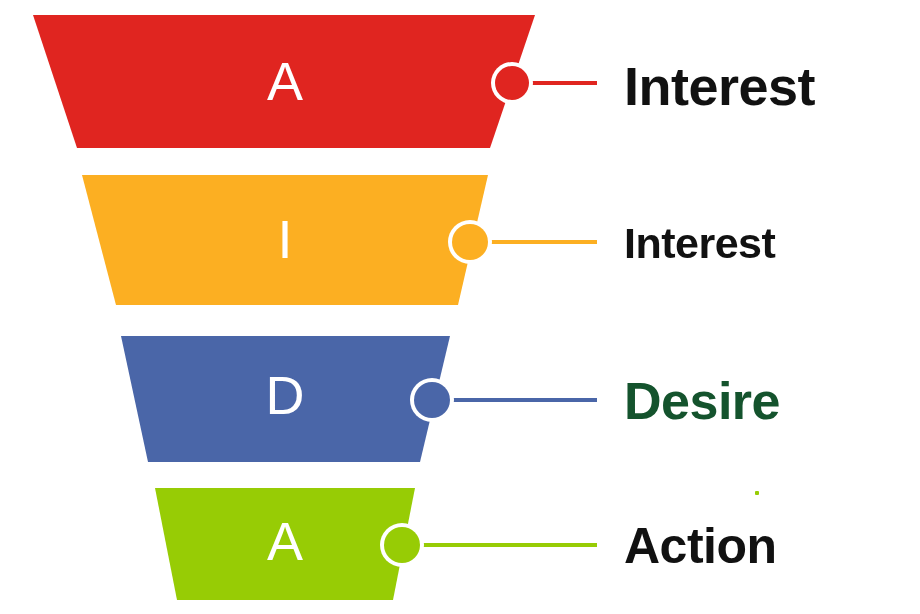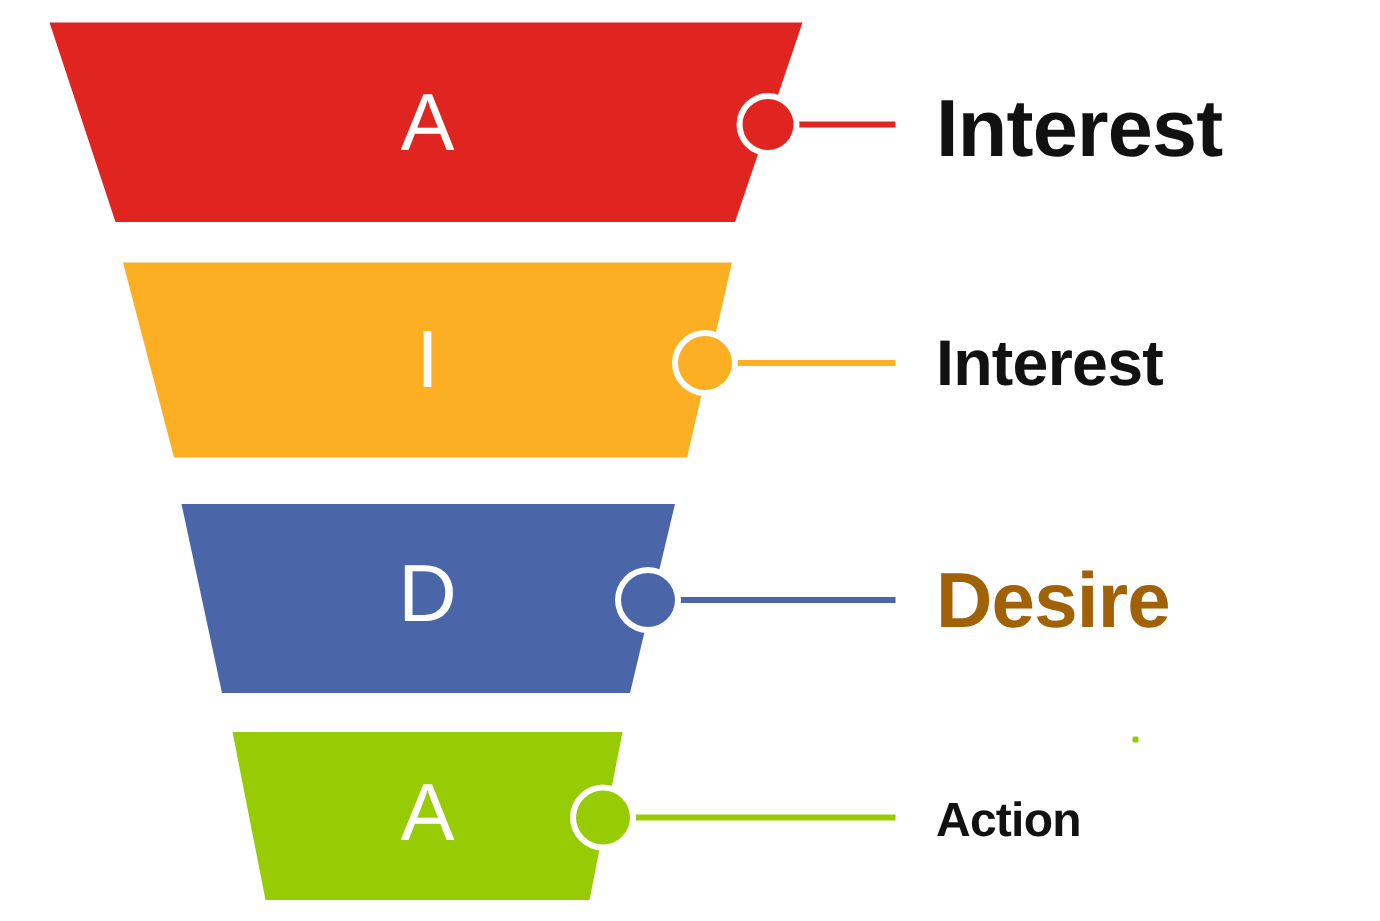--- a/index.html
+++ b/index.html
@@ -80,19 +80,19 @@
         <text x="285" y="86" class="stage-letter" font-size="54">A</text>
         <text x="285" y="244" class="stage-letter" font-size="54">I</text>
         <text x="285" y="400" class="stage-letter" font-size="54">D</text>
         <text x="285" y="546" class="stage-letter" font-size="54">A</text>
       </g>
   </svg>
 
   <div id="stage-labels">
       <div class="stage-label" style="left: 624px; top: 86px; font-size: 54px; color: rgb(17, 17, 17);">Interest</div>
       <div class="stage-label" style="left: 624px; top: 243px; font-size: 43px; color: rgb(17, 17, 17);">Interest</div>
-      <div class="stage-label" style="left: 624px; top: 401px; font-size: 52px; color: #a16207;">Desire</div>
-      <div class="stage-label" style="left: 624px; top: 546px; font-size: 32px; color: rgb(17, 17, 17);">Action</div>
+      <div class="stage-label" style="left: 624px; top: 401px; font-size: 52px; color: #14532d;">Desire</div>
+      <div class="stage-label" style="left: 624px; top: 546px; font-size: 50px; color: rgb(17, 17, 17);">Action</div>
     </div>
 
   <div class="speck" id="speck-el" style="left: 755px; top: 491px; background: rgb(151, 204, 5);"></div>
 
 </div>
 
 </body></html>

